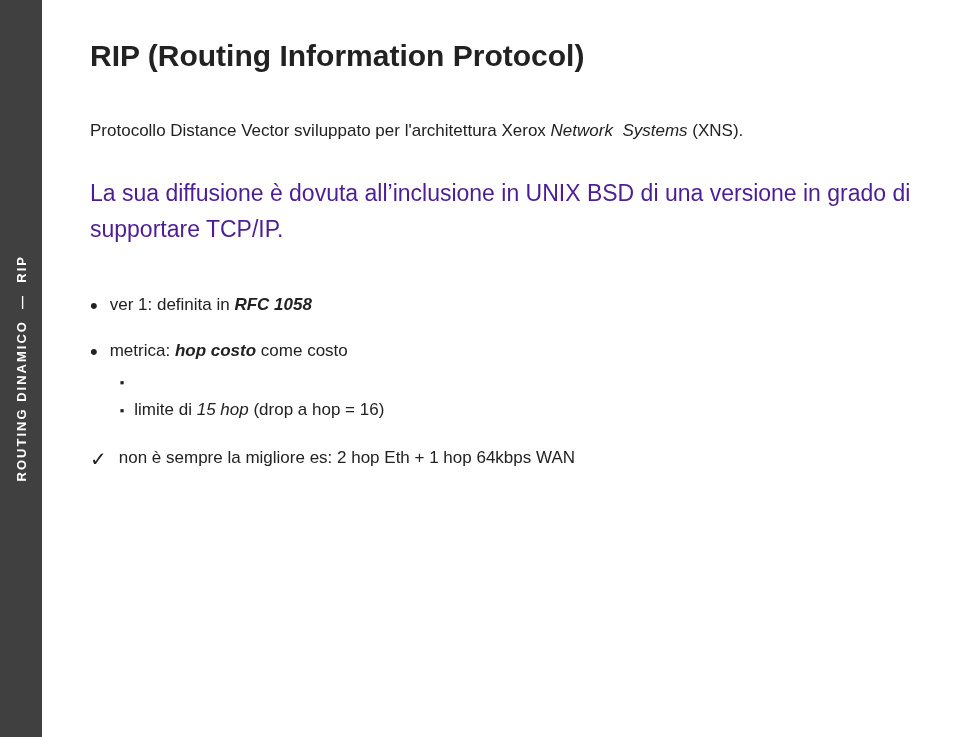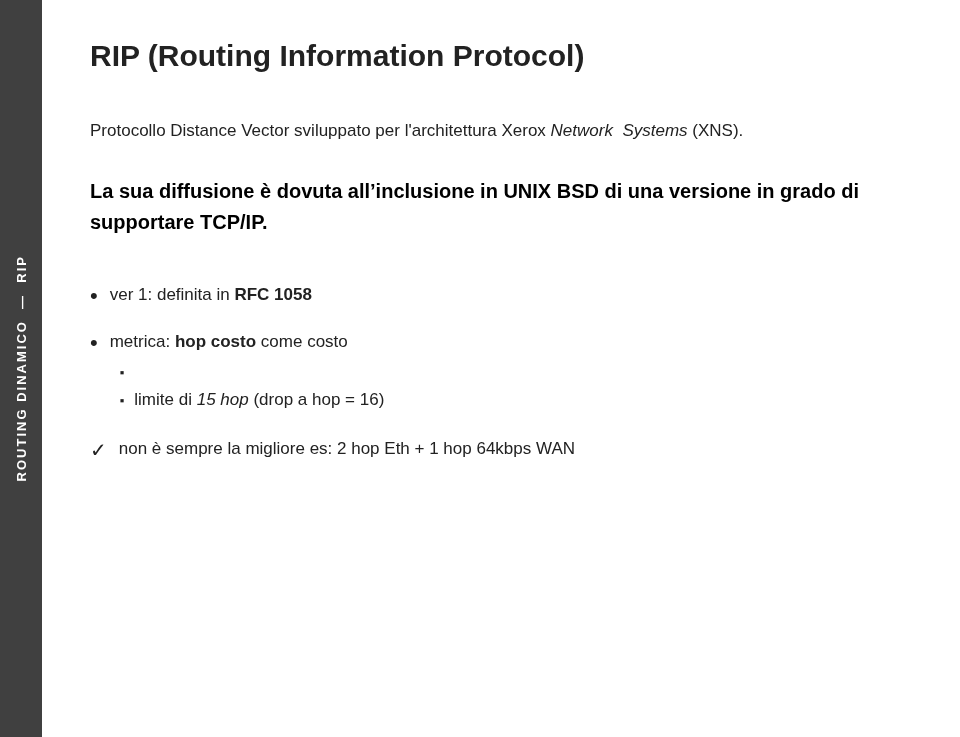--- a/index.html
+++ b/index.html
@@ -60,25 +60,24 @@
       color: #222222;
       line-height: 1.55;
       margin-bottom: 16px;
     }
 
     .intro-paragraph em {
       font-style: italic;
     }
 
     .second-paragraph {
-      font-size: 20px;
-      color: #000000;
+      font-size: 23px;
+      color: #4c1d95;
       line-height: 1.55;
       margin-bottom: 28px;
-      font-weight: bold;
     }
 
     .bullet-section {
       margin-bottom: 10px;
     }
 
     .bullet-item {
       display: flex;
       align-items: flex-start;
       font-size: 17px;
@@ -133,20 +132,21 @@
     .check-mark {
       margin-right: 12px;
       font-size: 20px;
       flex-shrink: 0;
       color: #222222;
       line-height: 1.4;
     }
 
     strong {
       font-weight: 700;
+      font-style: italic;
     }
 
     em {
       font-style: italic;
     }
   </style>
 </head>
 <body>
 
 <div class="sidebar">

